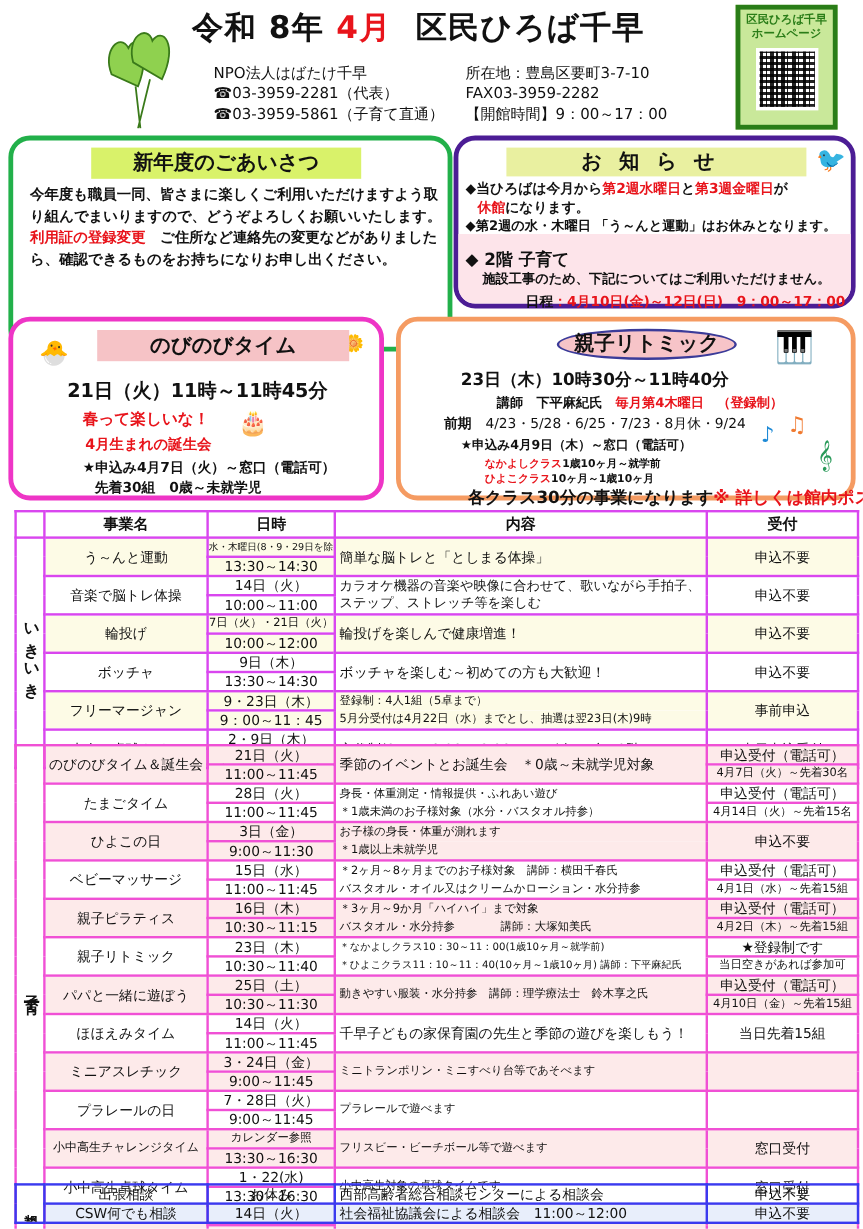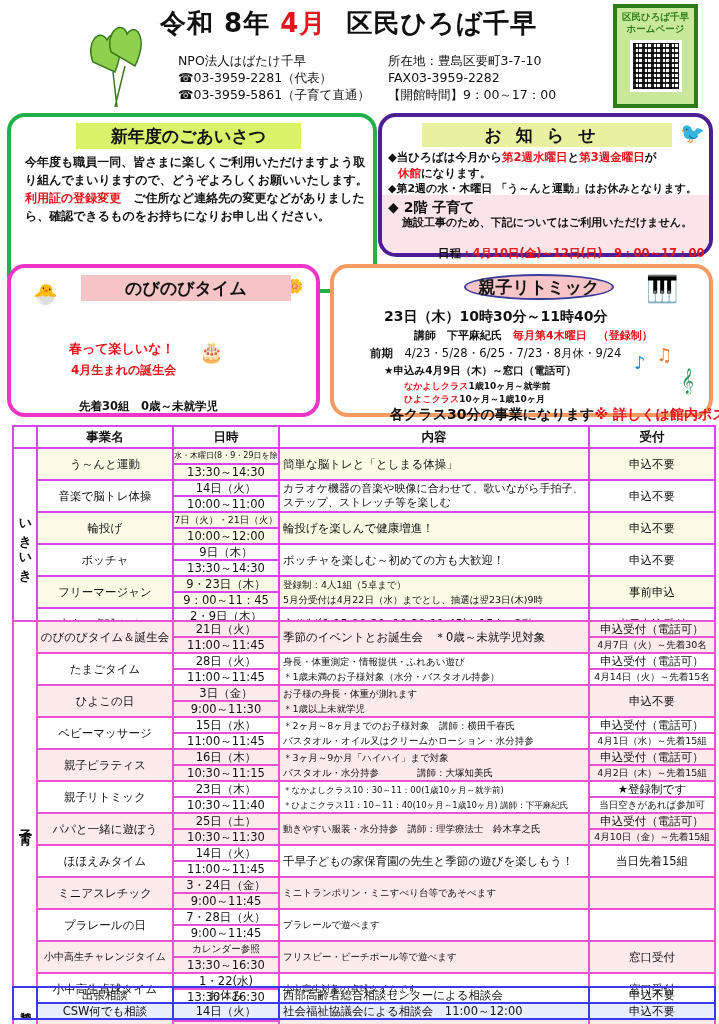--- a/index.html
+++ b/index.html
@@ -88,33 +88,35 @@
 </div>
 
 <div class="abs box b2">
   <div class="abs pinkband"></div>
   <div class="abs hdr notice-h">お知らせ</div>
   <div class="abs icon" style="left:298px;top:4px">🐦</div>
   <div class="abs notice-body">
     <div><span>◆当ひろばは今月から</span><span class="red">第2週水曜日</span><span>と</span><span class="red">第3週金曜日</span><span>が</span></div>
     <div style="padding-left:10px"><span class="red">休館</span><span>になります。</span></div>
     <div style="font-size:11px">◆第2週の水・木曜日 「う～んと運動」はお休みとなります。</div>
-    <div style="font-size:14px;margin-top:2px">◆ 2階 子育て</div>
+    <div style="font-size:14px;margin-top:12px">◆ 2階 子育て</div>
     <div class="u" style="padding-left:14px;font-size:11px">施設工事のため、下記についてはご利用いただけません。</div>
-    <div class="u" style="padding-left:50px;margin-top:14px"><span>日程</span><span class="red">：4月10日(金)～12日(日)　9：00～17：00</span></div>
+    <div class="u" style="padding-left:50px;margin-top:2px"><span>日程</span><span class="red">：4月10日(金)～12日(日)　9：00～17：00</span></div>
   </div>
 </div>
 
 <div class="abs box b3">
   <div class="abs icon" style="left:22px;top:14px">🐣</div>
   <div class="abs icon" style="left:275px;top:10px;font-size:14px">🌼</div>
   <div class="abs hdr nobi-h">のびのびタイム</div>
+  <div class="abs" style="left:45px;top:48px;font-size:16px;font-weight:bold;white-space:nowrap">21日（火）11時～11時45分</div>
   <div class="abs red" style="left:58px;top:72px;font-size:13px;font-weight:bold">春って楽しいな！</div>
   <div class="abs red" style="left:60px;top:94px;font-size:12px;font-weight:bold">4月生まれの誕生会</div>
   <div class="abs icon" style="left:188px;top:72px">🎂</div>
+  <div class="abs" style="left:58px;top:114px;font-size:11.5px;font-weight:bold;white-space:nowrap">★申込み4月7日（火）～窓口（電話可）</div>
   <div class="abs" style="left:68px;top:131px;font-size:11.5px;font-weight:bold;white-space:nowrap">先着30組　0歳～未就学児</div>
 </div>
 
 <div class="abs box b4">
   <div class="abs hdr rit-h">親子リトミック</div>
   <div class="abs icon" style="left:312px;top:6px;font-size:26px">🎹</div>
   <div class="abs" style="left:50px;top:40px;font-size:14px;font-weight:bold;white-space:nowrap">23日（木）10時30分～11時40分</div>
   <div class="abs" style="left:80px;top:60px;font-size:11px;font-weight:bold;white-space:nowrap"><span>講師　下平麻紀氏</span>　<span class="red">毎月第4木曜日　（登録制）</span></div>
   <div class="abs" style="left:36px;top:78px;font-size:11.5px;white-space:nowrap"><b>前期</b>　<span>4/23・5/28・6/25・7/23・8月休・9/24</span></div>
   <div class="abs" style="left:50px;top:96px;font-size:10.5px;font-weight:bold;white-space:nowrap">★申込み4月9日（木）～窓口（電話可）</div>

